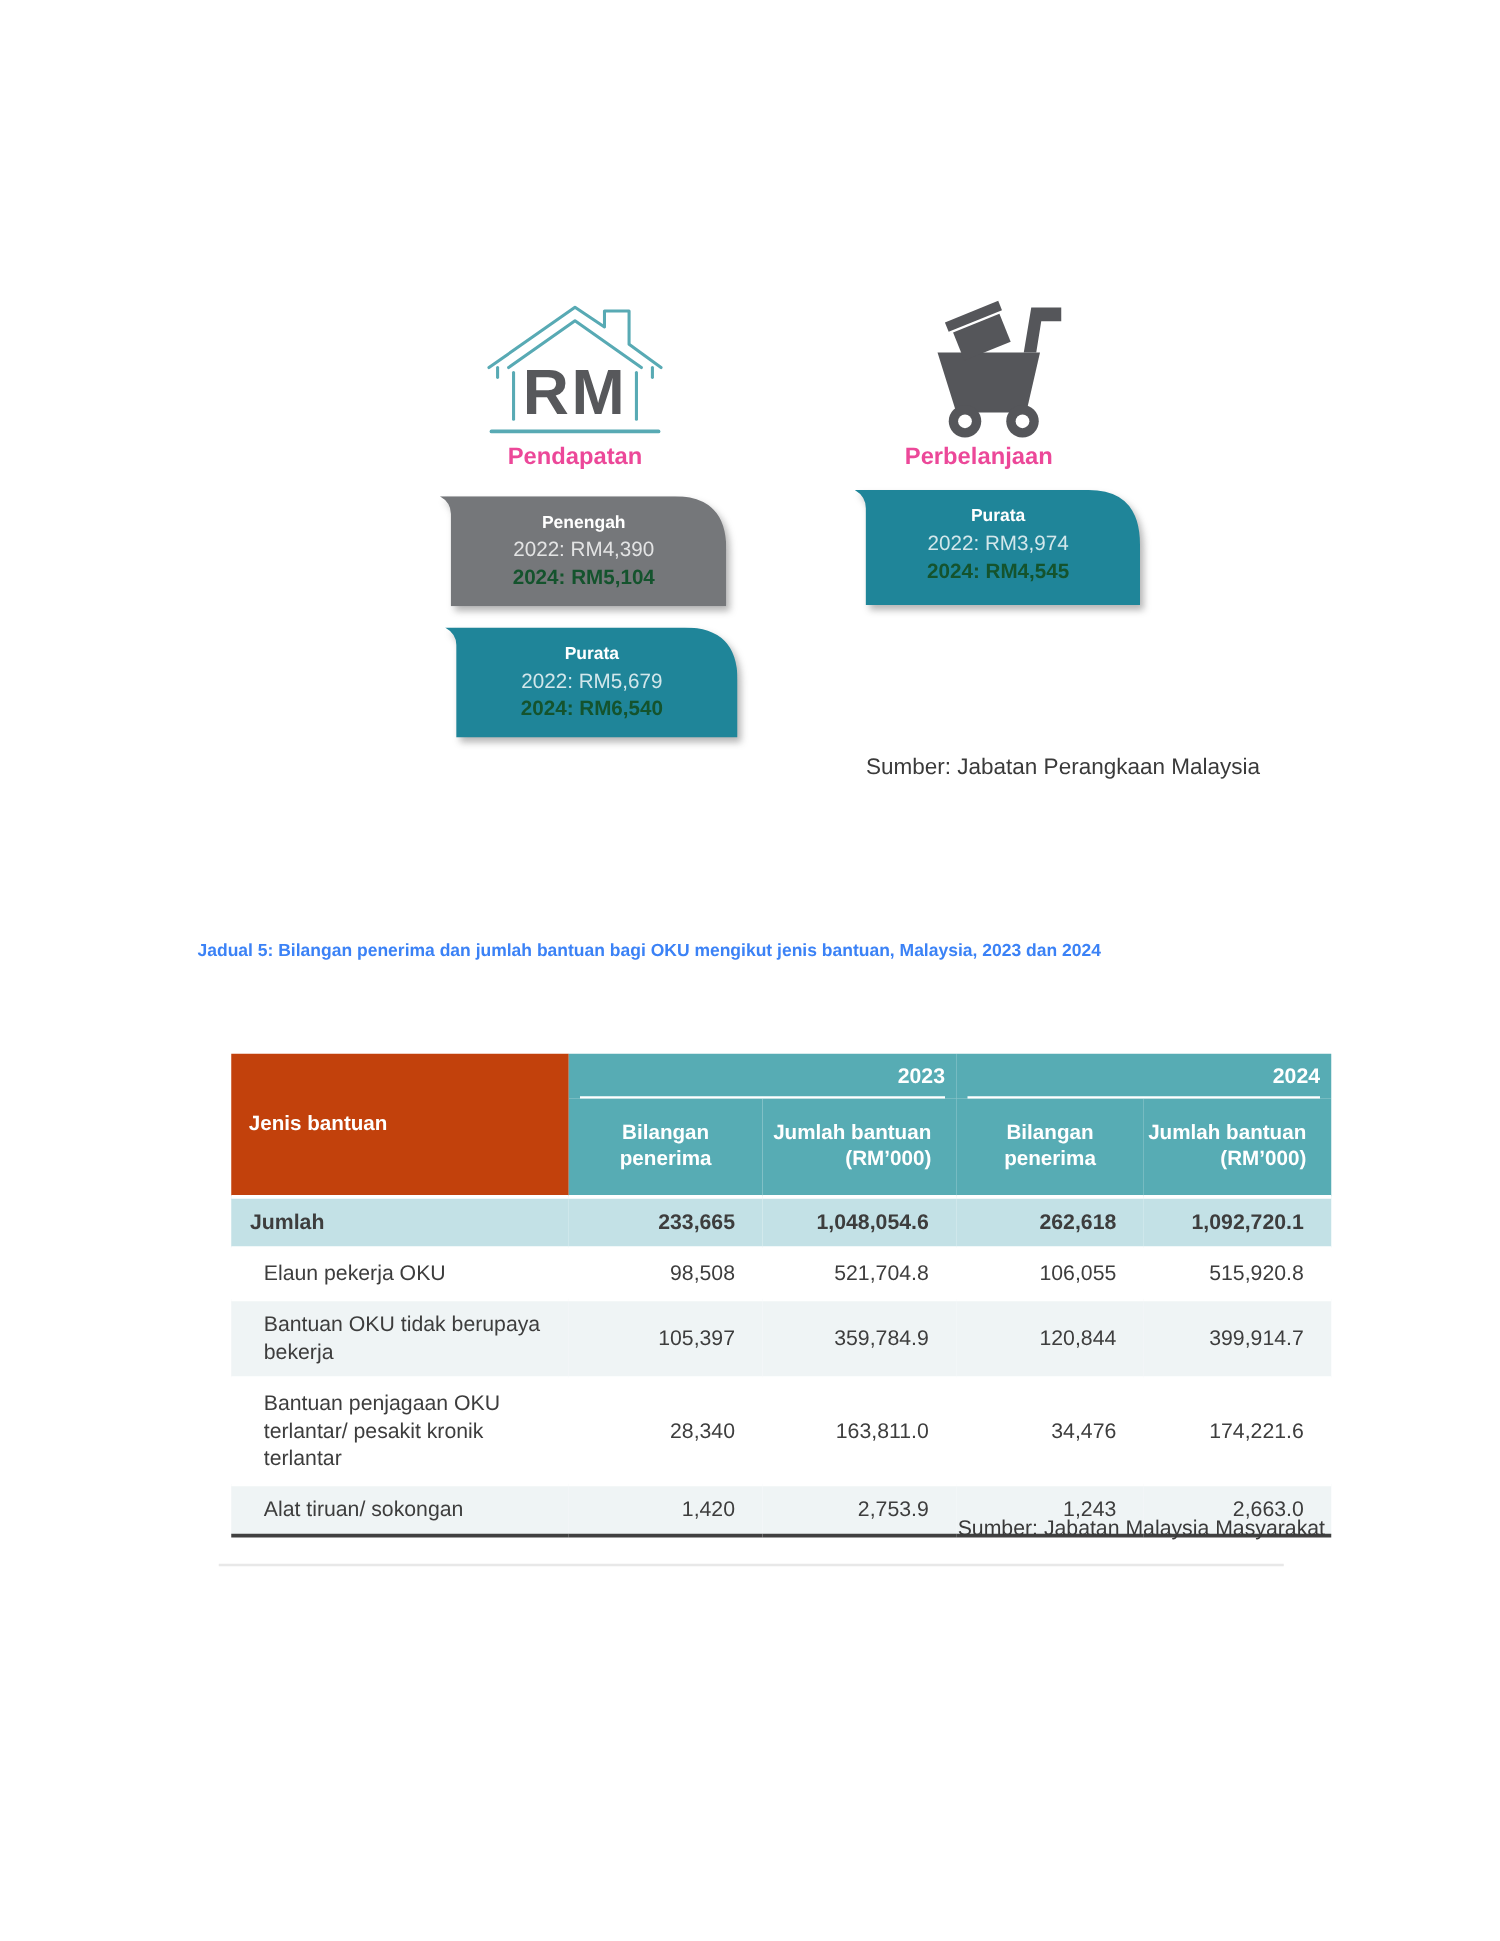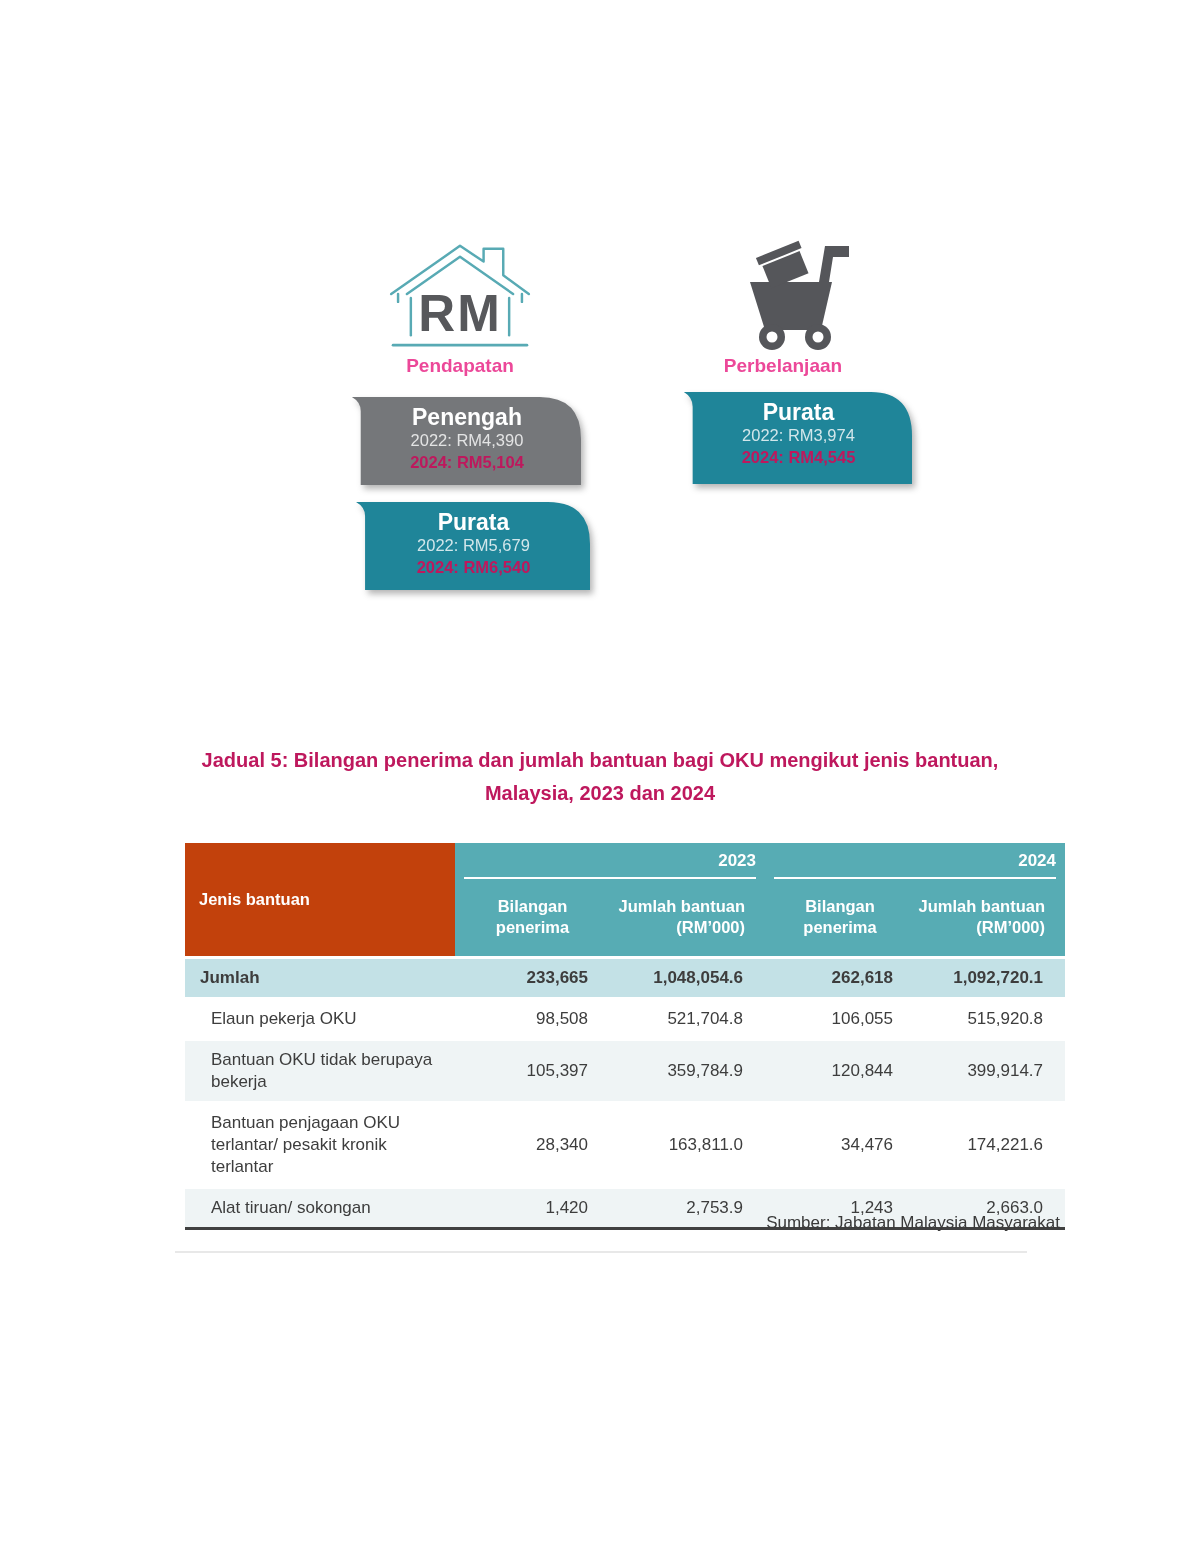--- a/index.html
+++ b/index.html
@@ -12,22 +12,22 @@
   .page { position: relative; width: 1200px; height: 1553px; background: #fff; overflow: hidden; }
 
   
   .figure-title {
     position: absolute; left: 158px; top: 128px; width: 884px;
     font-size: 20px; font-weight: bold; text-align: center;
     line-height: 33px; color: #2e2e2e;
   }
   .table-title {
     position: absolute; left: 158px; top: 744px; width: 884px;
-    font-size: 20px; font-weight: bold; text-align: center;
-    line-height: 33px; color: #be185d;
+    font-size: 14px; font-weight: bold; 
+    line-height: 33px; color: #3b82f6;
   }
 
   
   .icon-house { position: absolute; left: 384px; top: 237px; width: 152px; height: 116px; }
   .icon-cart  { position: absolute; left: 736px; top: 240px; width: 122px; height: 112px; }
   .icon-house svg, .icon-cart svg { width: 100%; height: 100%; display: block; }
   .icon-label {
     position: absolute; top: 355px; width: 170px; text-align: center;
     font-size: 19px; font-weight: bold; color: #ec4899;
   }
@@ -40,24 +40,24 @@
   .box-purata-exp { left: 677px; top: 392px; width: 235px; height: 92px; }
   .box-purata-inc { left: 349px; top: 502px; width: 241px; height: 88px; }
   .box-bg {
     position: absolute; left: 0; top: 0; width: 100%; height: 100%;
     filter: drop-shadow(3px 4px 3px rgba(90,90,90,0.45));
   }
   .box-content {
     position: relative; z-index: 2; height: 100%;
     padding: 9px 14px 0 22px; text-align: center; color: #fff;
   }
-  .box-title { font-size: 23px; font-weight: bold; line-height: 23px; }
+  .box-title { font-size: 14px; font-weight: bold; line-height: 23px; }
   .box-line  { font-size: 16.5px; line-height: 22px; }
   .box-line.dim    { color: rgba(255,255,255,0.80); }
-  .box-line.strong { font-weight: bold; color: #be185d; }
+  .box-line.strong { font-weight: bold; color: #14532d; }
 
   
   .figure-source {
     position: absolute; left: 558px; top: 603px; width: 450px;
     text-align: right; font-size: 18px; color: #3a3a3a;
   }
   .table-source {
     position: absolute; left: 605px; top: 1213px; width: 455px;
     text-align: right; font-size: 17px; color: #3a3a3a;
   }
@@ -167,20 +167,21 @@
     <svg class="box-bg" viewBox="0 0 240 88" preserveAspectRatio="none">
       <path d="M7 0 L198 0 Q240 0 240 42 L240 88 L16 88 L16 14 Q16 5 7 0 Z" fill="#1F8599"></path>
     </svg>
     <div class="box-content">
       <div class="box-title">Purata</div>
       <div class="box-line dim">2022: RM5,679</div>
       <div class="box-line strong">2024: RM6,540</div>
     </div>
   </div>
 
+  <div class="figure-source">Sumber: Jabatan Perangkaan Malaysia</div>
 
   <h2 class="table-title">Jadual 5: Bilangan penerima dan jumlah bantuan bagi OKU mengikut jenis bantuan, Malaysia, 2023 dan 2024</h2>
 
   <table class="bantuan-table">
     <colgroup>
       <col style="width:270px">
         <col style="width:155px">
         <col style="width:155px">
         <col style="width:150px">
         <col style="width:150px">

